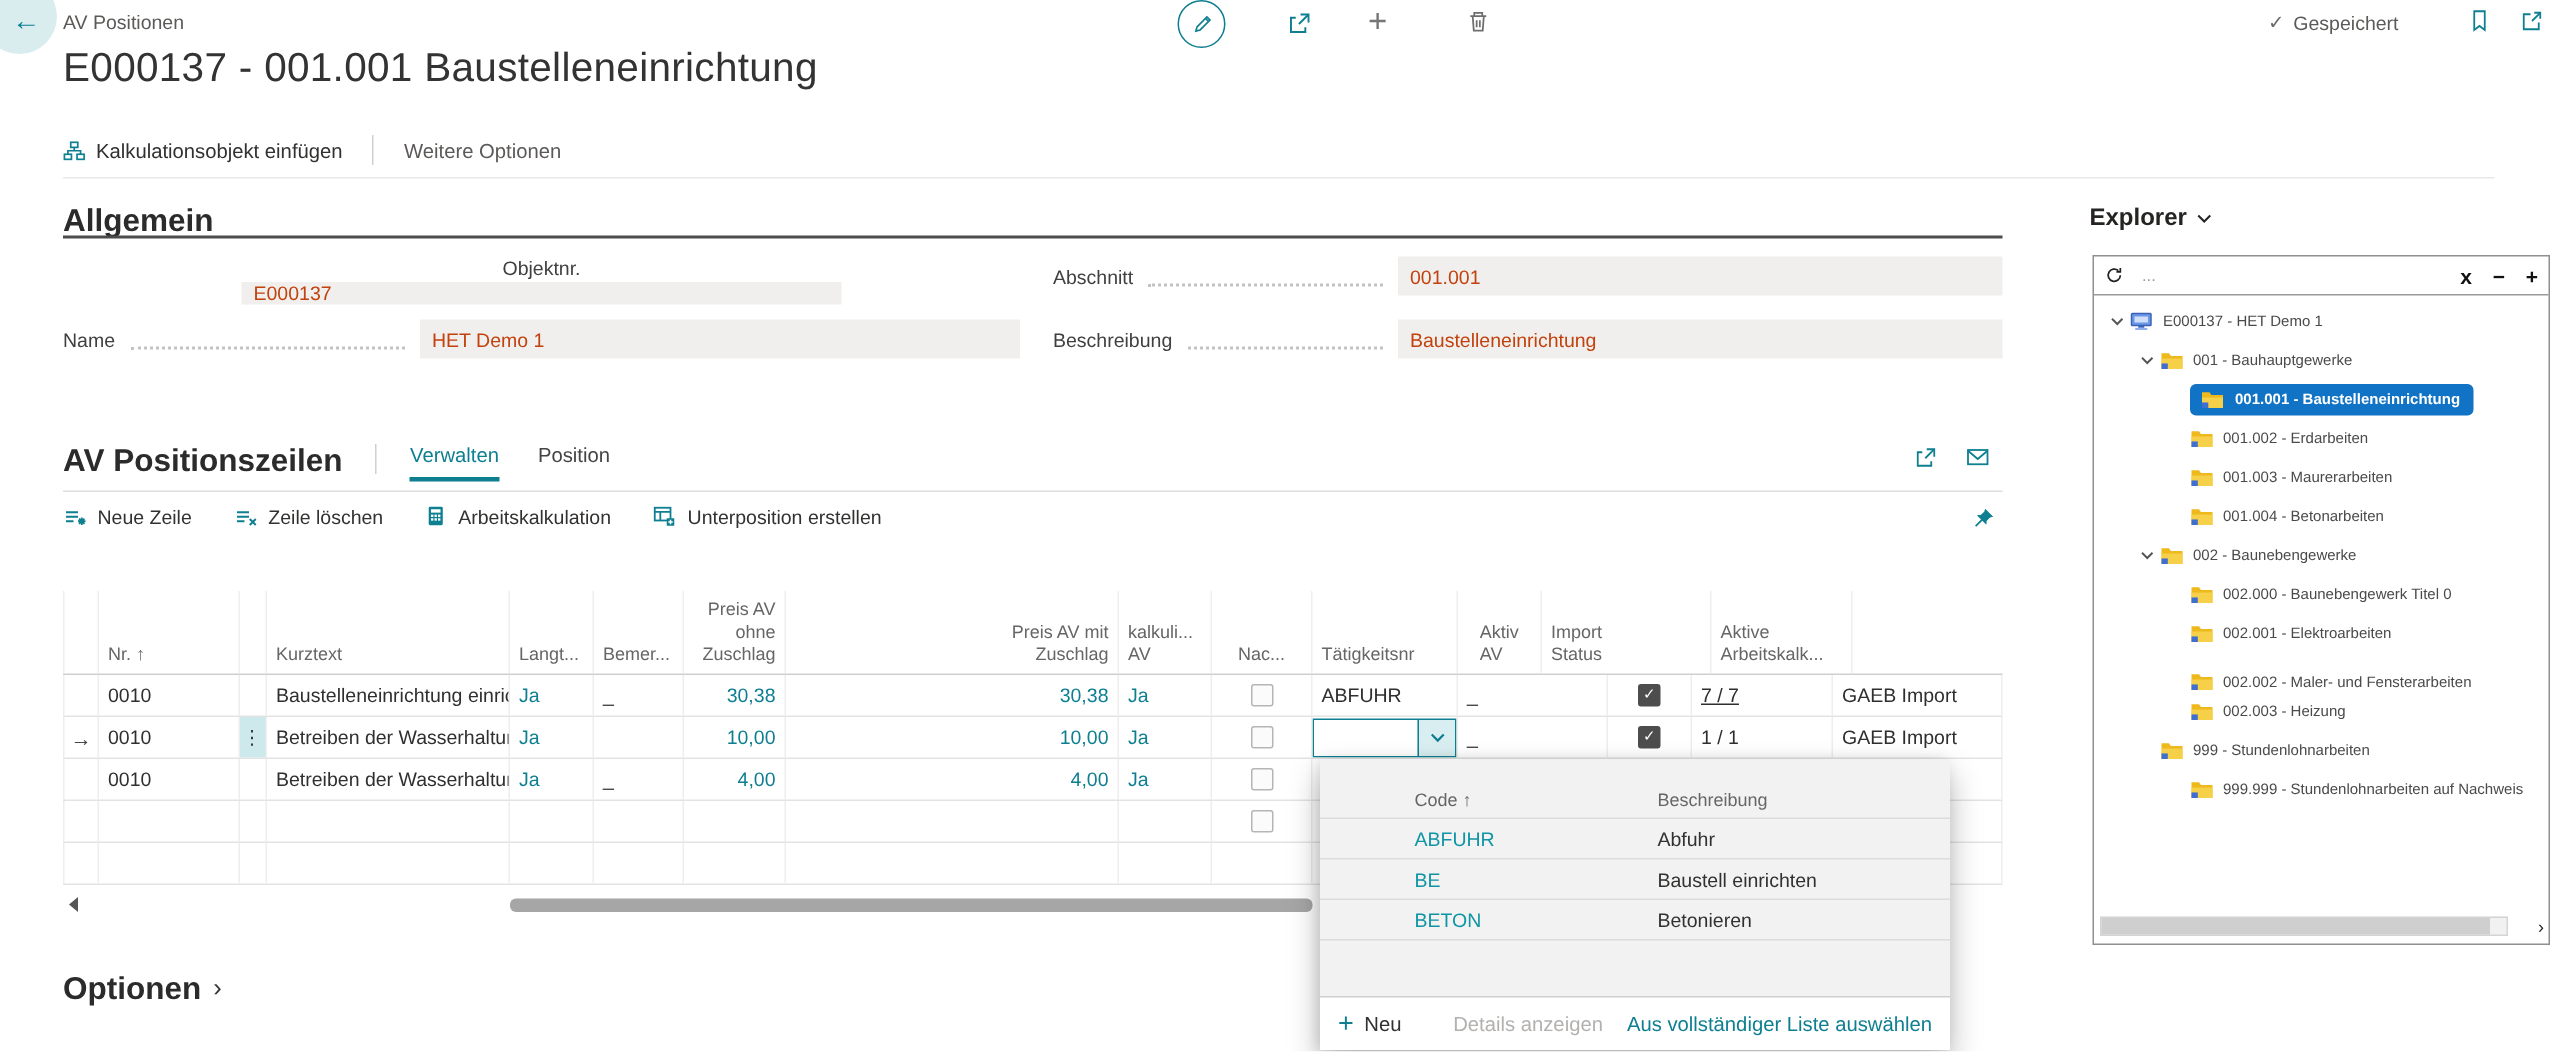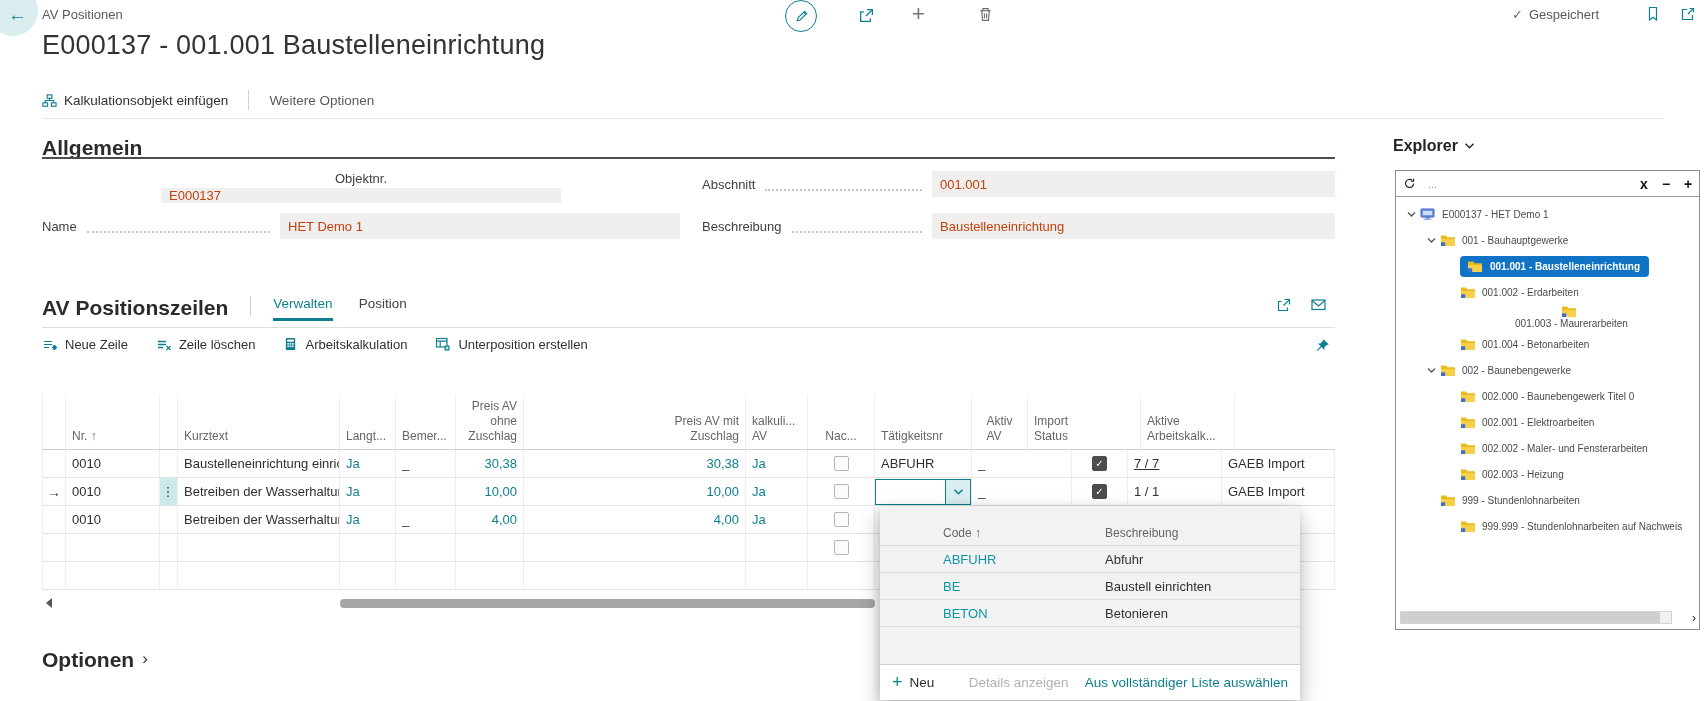--- a/index.html
+++ b/index.html
@@ -544,21 +544,21 @@
           <span class="t-spacer"></span>
           <span class="t-icon">
             <svg width="16" height="13" viewBox="0 0 16 13">
               <path d="M1 1.5h5l1.3 1.8H15V12H1z" fill="#edb91c"></path>
               <path d="M1 5h14v7H1z" fill="#f7d04a"></path>
               <rect x="1" y="8.3" width="4.2" height="3.7" fill="#3e6ed0"></rect>
             </svg>
           </span>
           <span>001.002 - Erdarbeiten</span>
         </div>
-        <div class="trow2" style="padding-left: 48px; flex-direction: column;">
+        <div class="trow2" style="padding-left: 48px;">
           <span class="t-spacer"></span>
           <span class="t-icon">
             <svg width="16" height="13" viewBox="0 0 16 13">
               <path d="M1 1.5h5l1.3 1.8H15V12H1z" fill="#edb91c"></path>
               <path d="M1 5h14v7H1z" fill="#f7d04a"></path>
               <rect x="1" y="8.3" width="4.2" height="3.7" fill="#3e6ed0"></rect>
             </svg>
           </span>
           <span>001.003 - Maurerarbeiten</span>
         </div>
@@ -603,21 +603,21 @@
           <span class="t-spacer"></span>
           <span class="t-icon">
             <svg width="16" height="13" viewBox="0 0 16 13">
               <path d="M1 1.5h5l1.3 1.8H15V12H1z" fill="#edb91c"></path>
               <path d="M1 5h14v7H1z" fill="#f7d04a"></path>
               <rect x="1" y="8.3" width="4.2" height="3.7" fill="#3e6ed0"></rect>
             </svg>
           </span>
           <span>002.001 - Elektroarbeiten</span>
         </div>
-        <div class="trow2" style="padding-left: 48px;">
+        <div class="trow2" style="padding-left: 48px; align-items: flex-end;">
           <span class="t-spacer"></span>
           <span class="t-icon">
             <svg width="16" height="13" viewBox="0 0 16 13">
               <path d="M1 1.5h5l1.3 1.8H15V12H1z" fill="#edb91c"></path>
               <path d="M1 5h14v7H1z" fill="#f7d04a"></path>
               <rect x="1" y="8.3" width="4.2" height="3.7" fill="#3e6ed0"></rect>
             </svg>
           </span>
           <span>002.002 - Maler- und Fensterarbeiten</span>
         </div>

